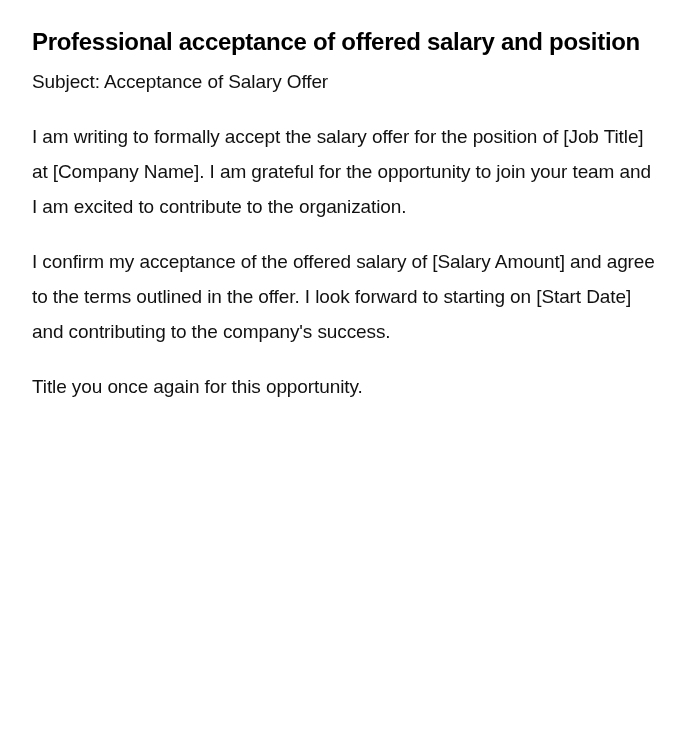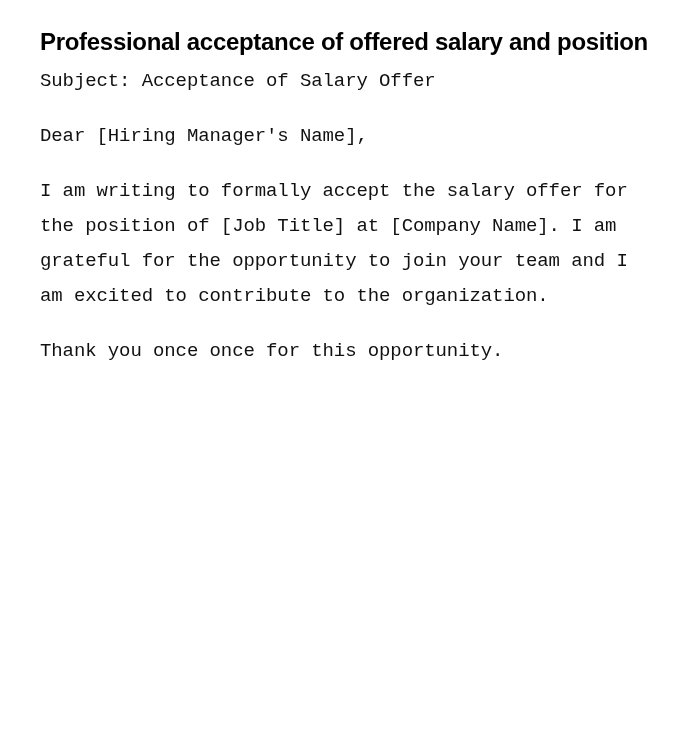--- a/index.html
+++ b/index.html
@@ -9,47 +9,46 @@
     }
     body {
       width: 700px;
       height: 735px;
       overflow: hidden;
       font-family: "Liberation Sans", sans-serif;
       color: #111111;
     }
     .page {
       position: relative;
-      padding: 20px 40px 0 40px;
+      padding: 20px 40px 0 32px;
       box-sizing: border-box;
       width: 700px;
     }
     .title {
       font-family: "Liberation Sans", sans-serif;
       font-weight: bold;
       font-size: 24px;
       line-height: 44px;
       margin: 0;
       letter-spacing: -0.3px;
       color: #000000;
     }
     .para {
       font-size: 19px;
       line-height: 35px;
       margin: 0 0 20px 0;
       letter-spacing: -0.1px;
-      font-family: Liberation Mono, monospace;
     }
     .subject {
       margin-top: 0;
       margin-bottom: 20px;
     }
   </style>
 </head>
 <body>
 
 <div class="page">
   <h1 class="title">Professional acceptance of offered salary and position</h1>
   <p class="para subject">Subject: Acceptance of Salary Offer</p>
-  <p class="para">Dear [Hiring Manager's Name],</p>
   <p class="para">I am writing to formally accept the salary offer for the position of [Job Title] at [Company Name]. I am grateful for the opportunity to join your team and I am excited to contribute to the organization.</p>
-  <p class="para">Thank you once once for this opportunity.</p>
+  <p class="para">I confirm my acceptance of the offered salary of [Salary Amount] and agree to the terms outlined in the offer. I look forward to starting on [Start Date] and contributing to the company's success.</p>
+  <p class="para">Title you once again for this opportunity.</p>
 </div>
 
 </body></html>

